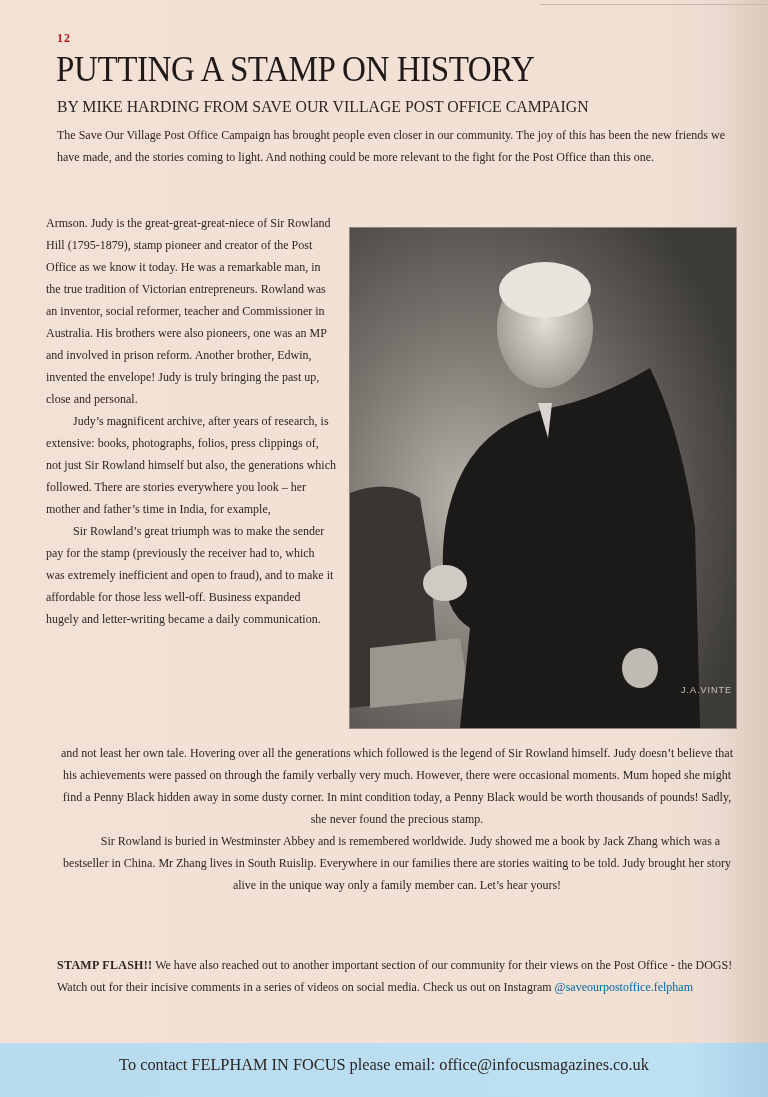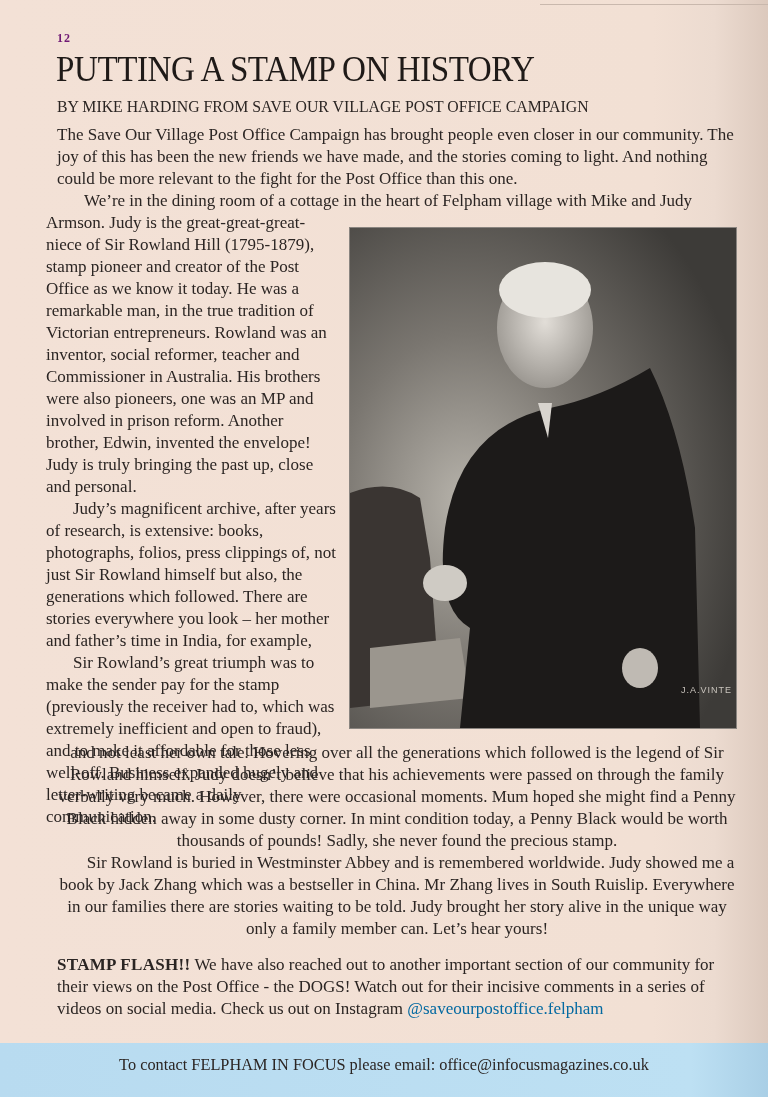--- a/index.html
+++ b/index.html
@@ -3,24 +3,24 @@
 <meta charset="utf-8">
 <style>
   html, body { margin:0; padding:0; }
   body {
     width:768px; height:1097px; overflow:hidden; position:relative;
     background: linear-gradient(90deg, #f3e1d6 0%, #f2e0d4 85%, #ecdbd0 93%, #dcc9bd 100%);
     font-family: "Liberation Serif", "DejaVu Serif", serif;
     color:#2b2523;
   }
   .topline { position:absolute; top:4px; left:540px; width:228px; height:1px; background:#c9b8ad; }
-  .page-number { position:absolute; left:57px; top:31px; font-size:12px; font-weight:bold; letter-spacing:1px; color:#701a75; }
+  .page-number { position:absolute; left:57px; top:31px; font-size:12px; font-weight:bold; letter-spacing:1px; color:#b91c1c; }
   .title { position:absolute; left:56px; top:48px; font-size:36px; letter-spacing:-0.5px; color:#1f1a18; white-space:nowrap; transform:scaleX(0.92); transform-origin:left top; }
   .byline { position:absolute; left:57px; top:97px; font-size:17px; color:#2b2523; white-space:nowrap; transform:scaleX(0.93); transform-origin:left top; }
-  .body-text { font-size:17px; line-height:22px; color:#2b2523; }
+  .body-text { font-size:12px; line-height:22px; color:#2b2523; }
   .para { margin:0; }
   .indent { text-indent:27px; }
   .intro { position:absolute; left:57px; top:124px; width:680px; }
   .col { position:absolute; left:46px; top:212px; width:290px; }
   .after { position:absolute; left:57px; top:742px; width:680px;text-align:center; }
   .news { position:absolute; left:57px; top:954px; width:680px; }
   .news b { letter-spacing:0.3px; }
   .insta { color:#0369a1; }
   .portrait { position:absolute; left:350px; top:228px; width:386px; height:500px; overflow:hidden;
     box-shadow: 0 0 0 1px #8a8580; }
@@ -34,21 +34,20 @@
 <body>
 
 <div class="topline"></div>
 
 <div class="page-number">12</div>
 <h1 class="title" style="margin:0;font-weight:normal;">PUTTING A STAMP ON HISTORY</h1>
 <div class="byline">BY MIKE HARDING FROM SAVE OUR VILLAGE POST OFFICE CAMPAIGN</div>
 
 <div class="intro body-text">
   <p class="para">The Save Our Village Post Office Campaign has brought people even closer in our community. The joy of this has been the new friends we have made, and the stories coming to light. And nothing could be more relevant to the fight for the Post Office than this one.</p>
-  <p class="para indent">We’re in the dining room of a cottage in the heart of Felpham village with Mike and Judy</p>
 </div>
 
 <div class="col body-text">
   <p class="para">Armson. Judy is the great-great-great-niece of Sir Rowland Hill (1795-1879), stamp pioneer and creator of the Post Office as we know it today. He was a remarkable man, in the true tradition of Victorian entrepreneurs. Rowland was an inventor, social reformer, teacher and Commissioner in Australia. His brothers were also pioneers, one was an MP and involved in prison reform. Another brother, Edwin, invented the envelope! Judy is truly bringing the past up, close and personal.</p>
   <p class="para indent">Judy’s magnificent archive, after years of research, is extensive: books, photographs, folios, press clippings of, not just Sir Rowland himself but also, the generations which followed. There are stories everywhere you look – her mother and father’s time in India, for example,</p>
   <p class="para indent">Sir Rowland’s great triumph was to make the sender pay for the stamp (previously the receiver had to, which was extremely inefficient and open to fraud), and to make it affordable for those less well-off. Business expanded hugely and letter-writing became a daily communication.</p>
 </div>
 
 <div class="portrait">
   <svg width="386" height="500" viewBox="0 0 386 500">

